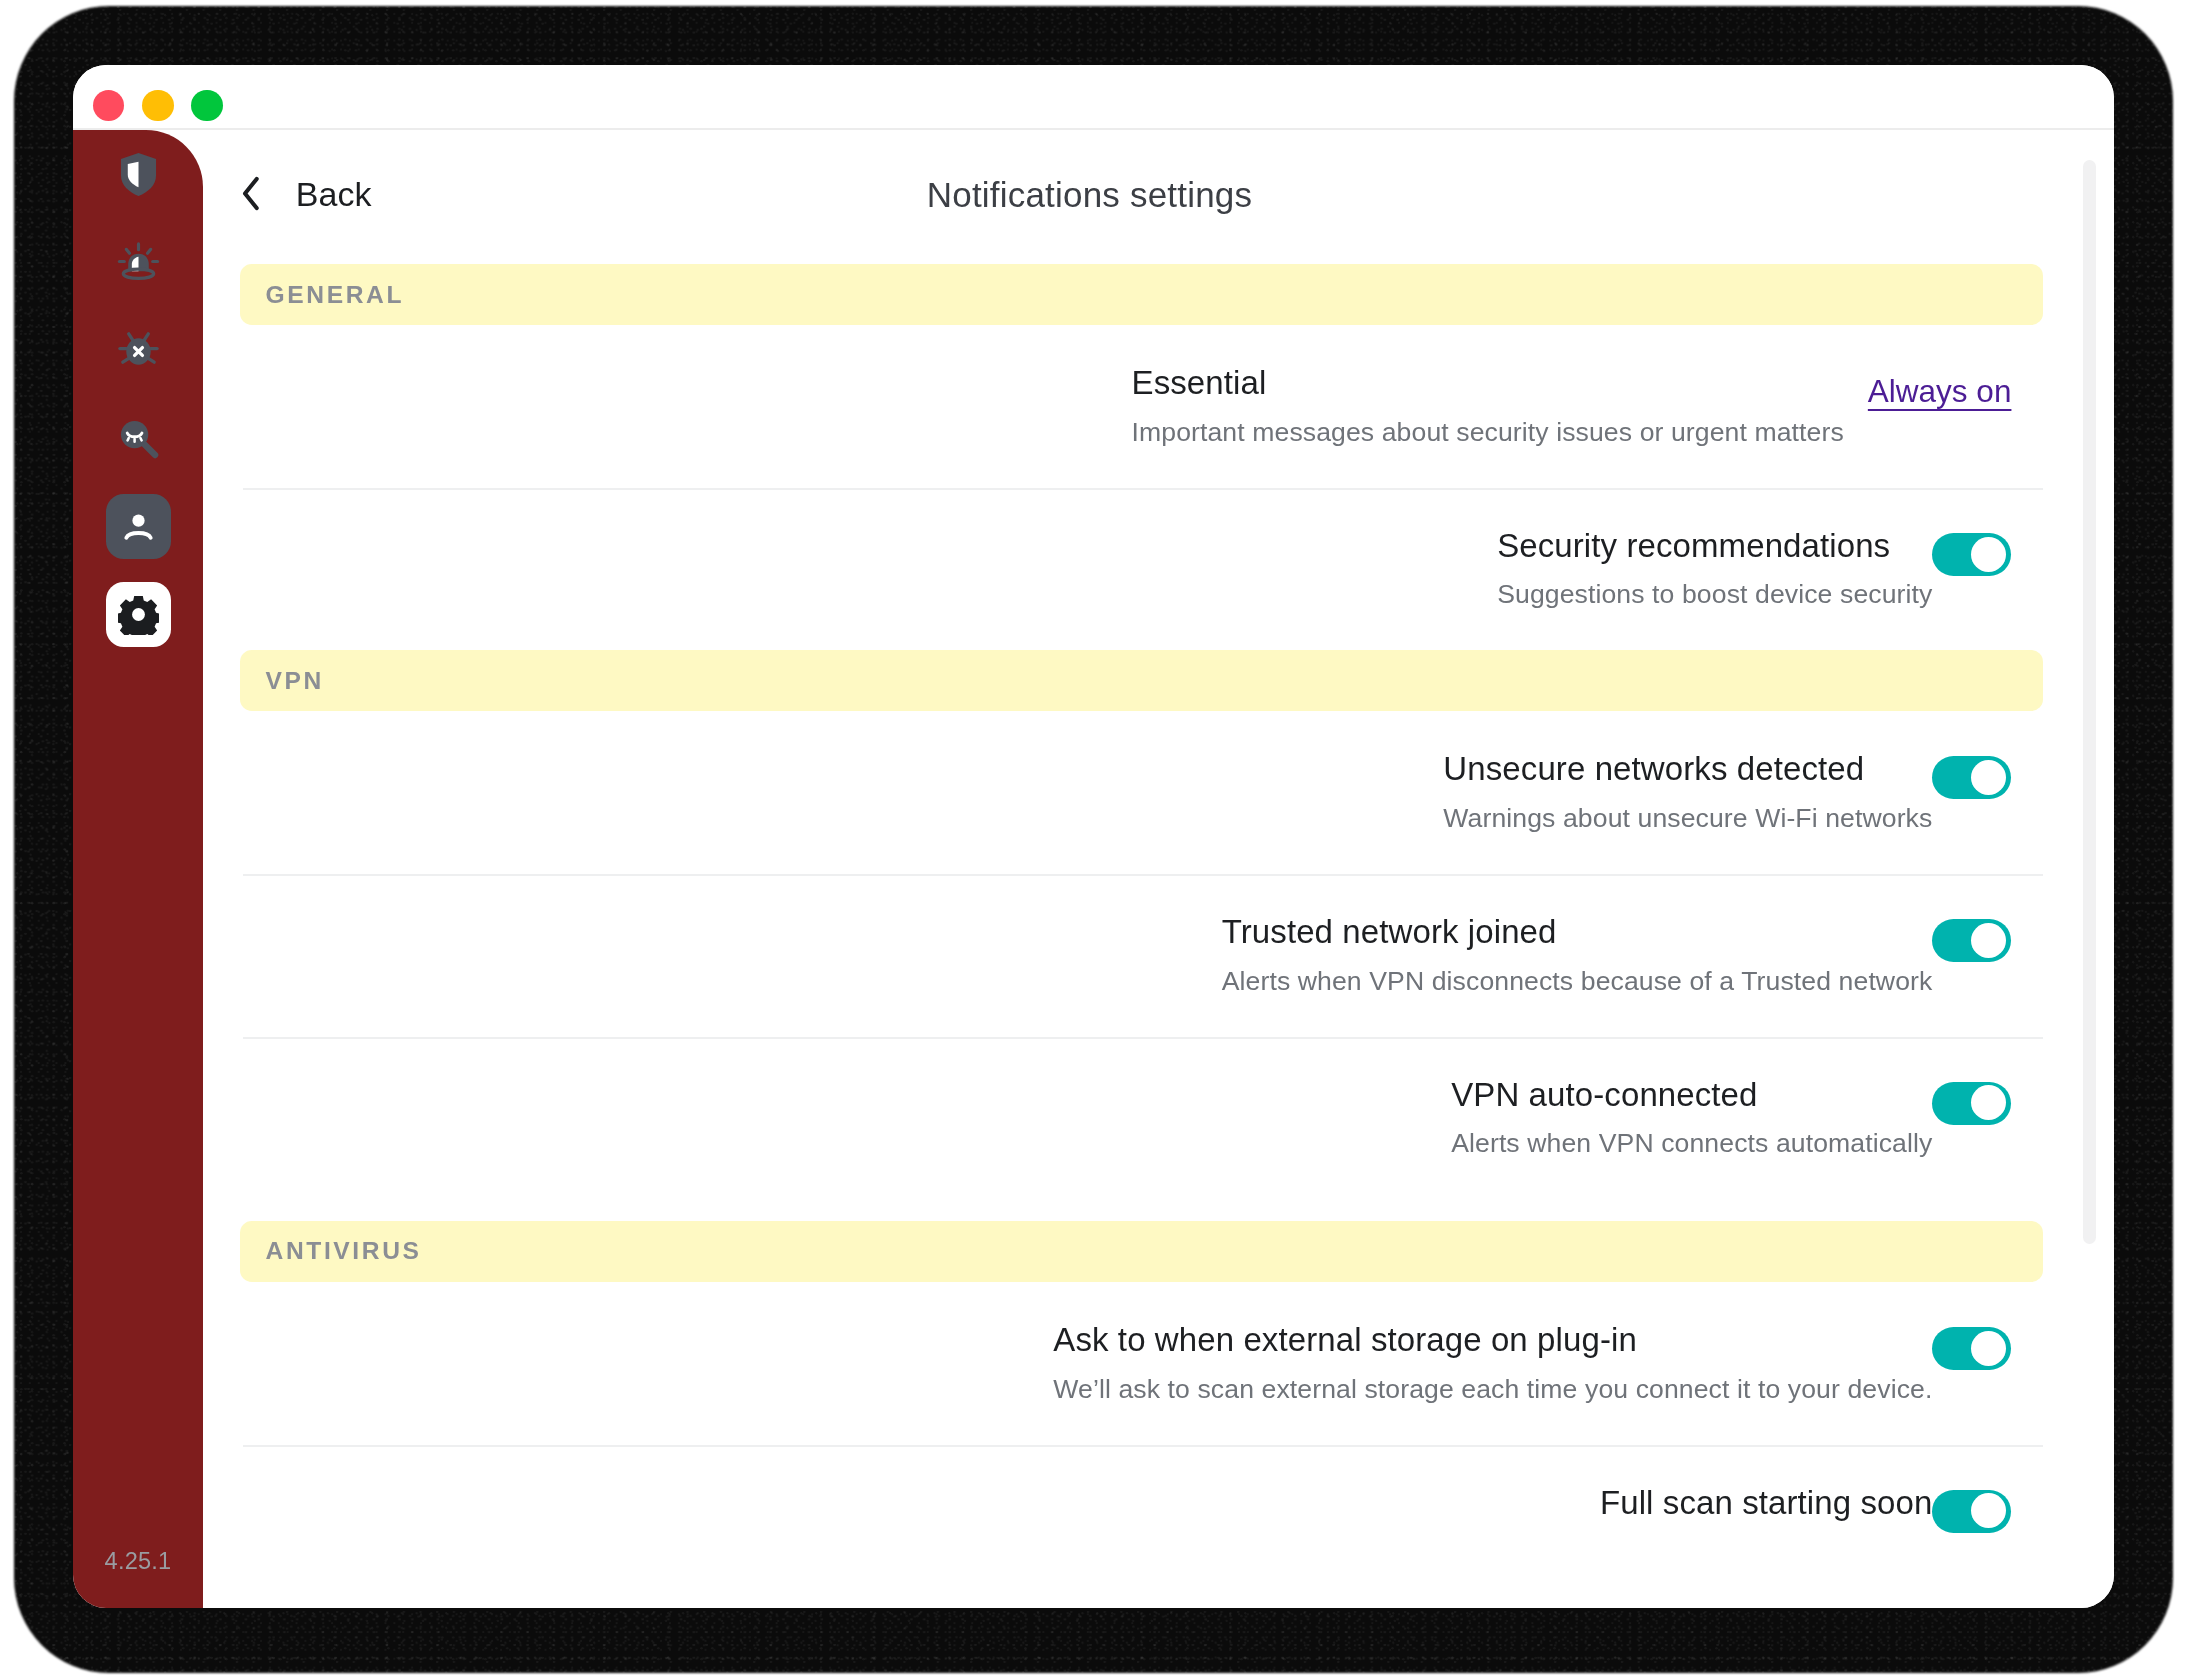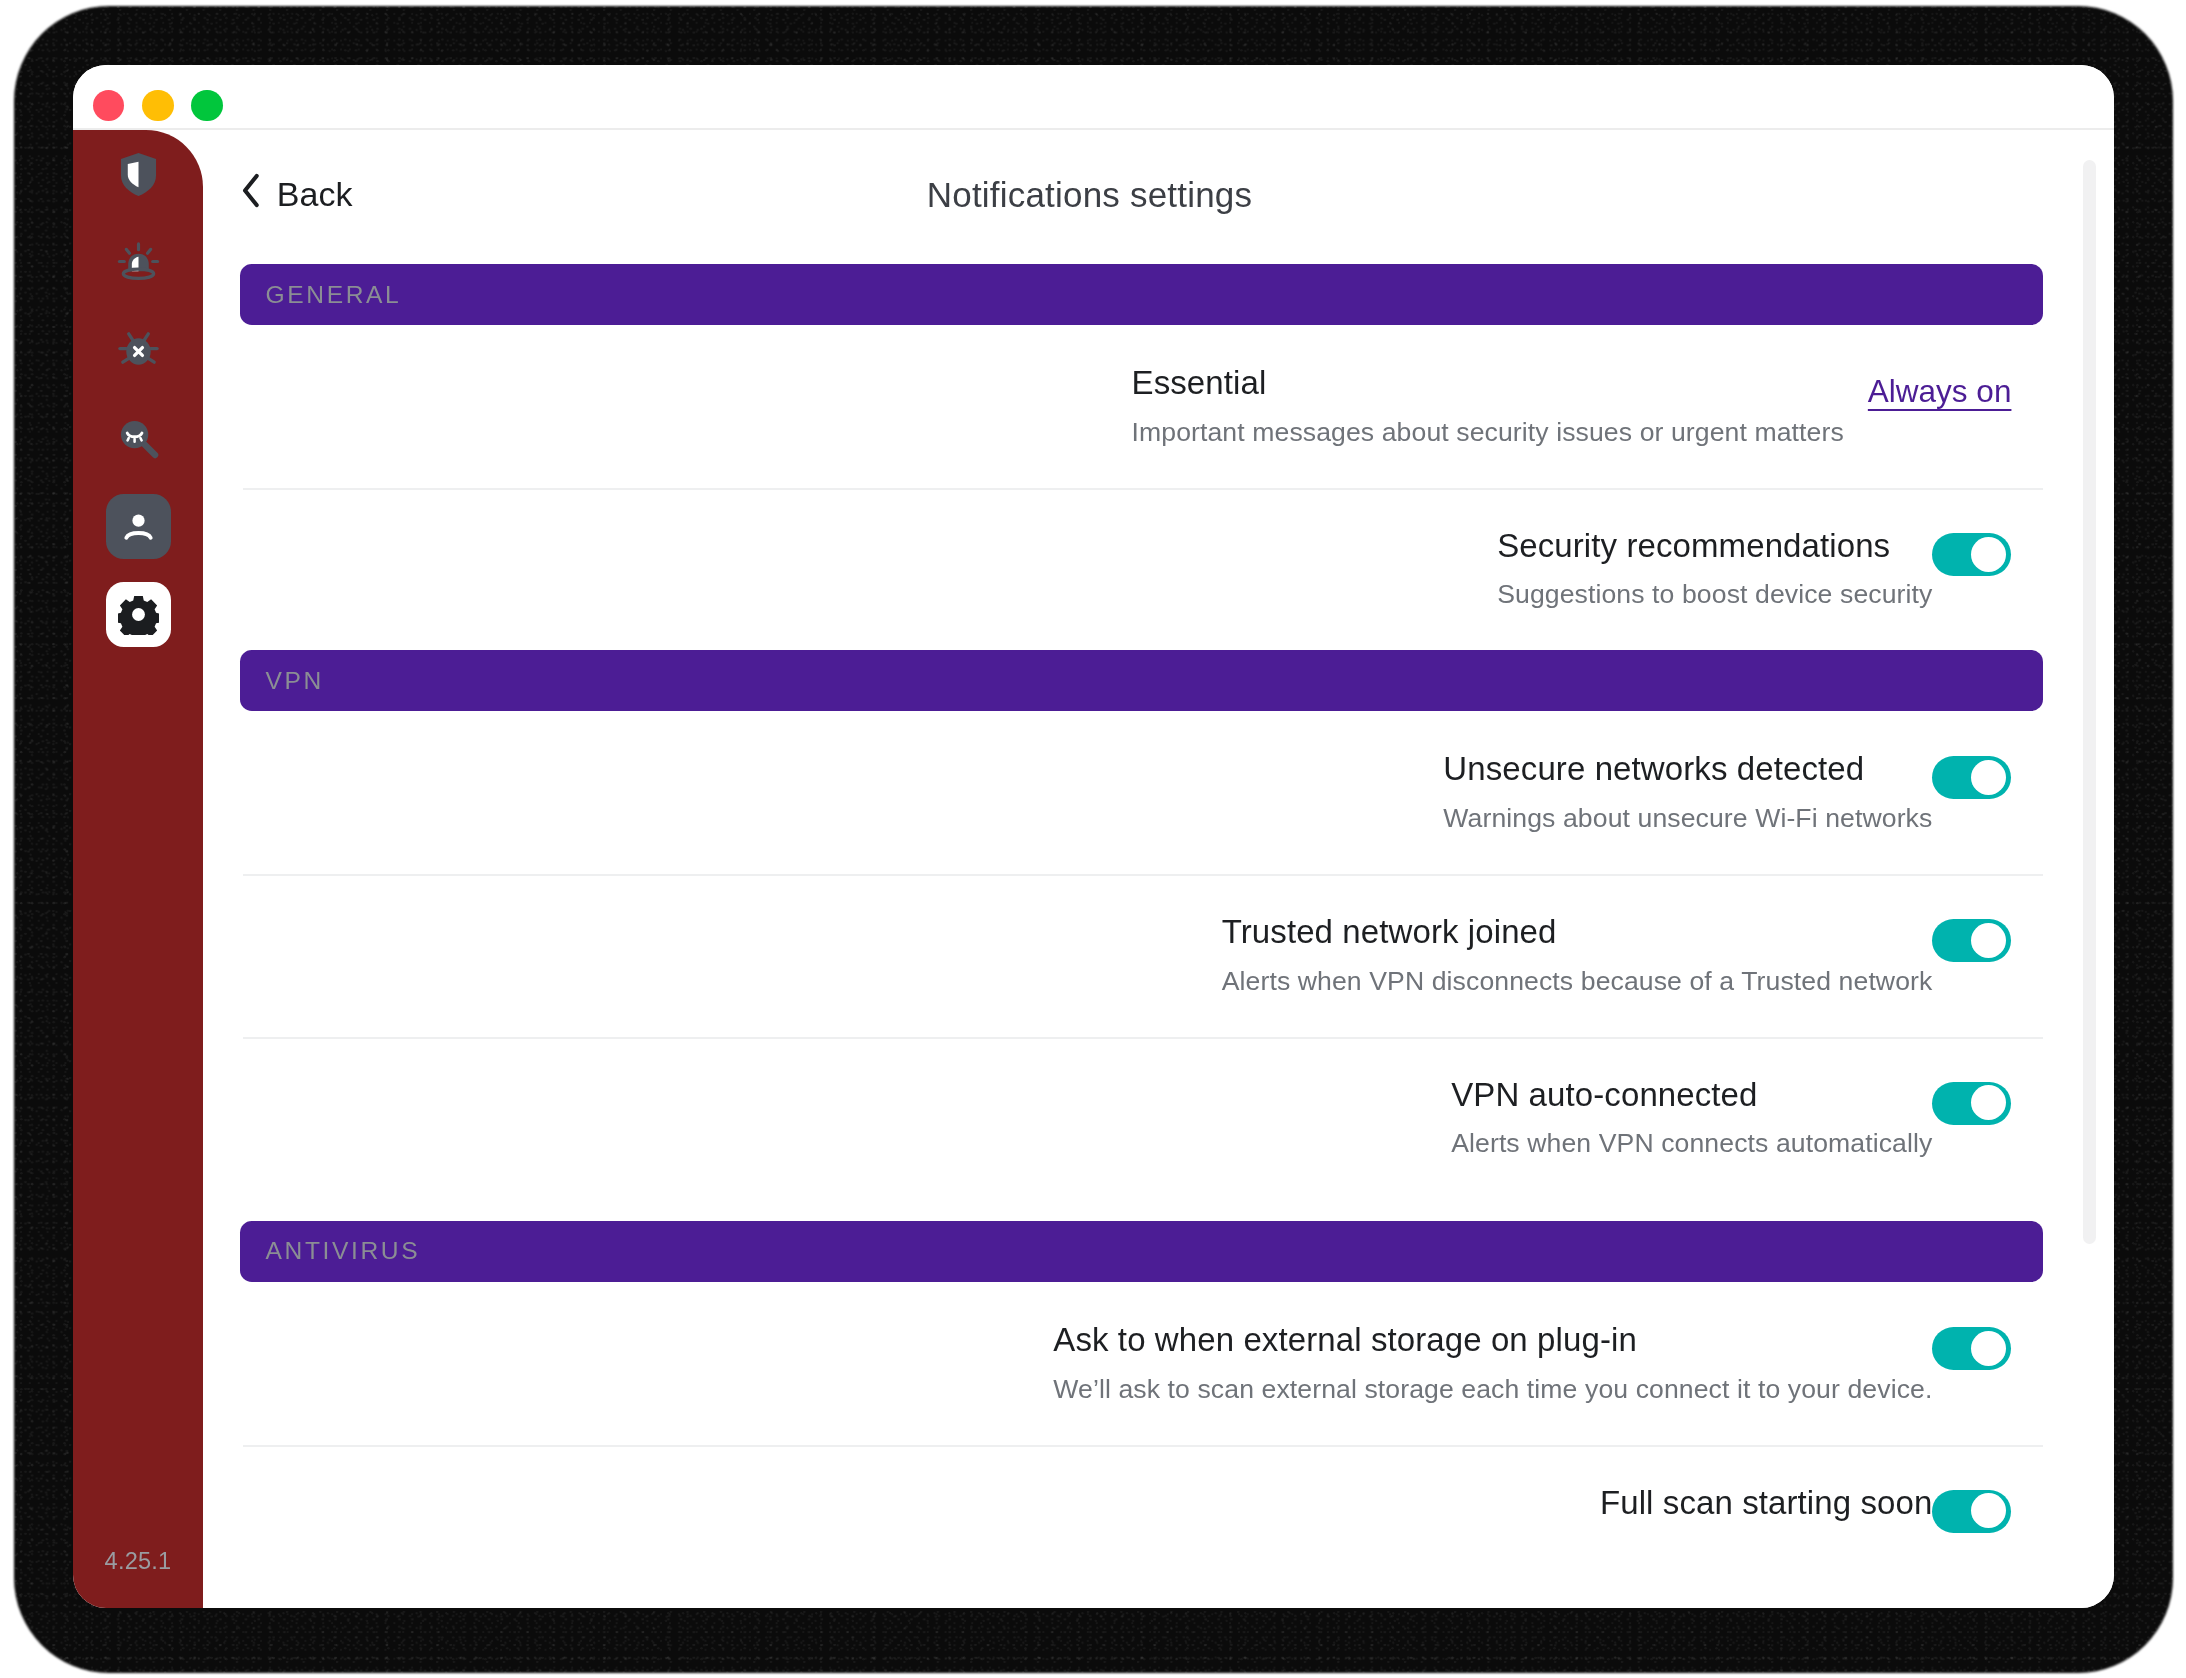--- a/index.html
+++ b/index.html
@@ -126,21 +126,22 @@
   }
 
   #header {
     position: relative;
     height: 132px;
   }
   #back-btn {
     position: absolute;
     left: 37px; top: 43px;
     display: flex;
-    gap: 15px;
+    align-items: center;
+    gap: 34px;
     cursor: pointer;
   }
   #back-btn .chev { display: block; margin-top: -2px; }
   #back-label {
     font-size: 34px;
     color: #1c1e21;
     letter-spacing: 0.1px;
   }
   #page-title {
     position: absolute;
@@ -154,27 +155,27 @@
 
   
   #list {
     position: relative;
     margin: 0 37px 0 37px;
     width: 1803px;
   }
 
   .section-head {
     height: 61px;
-    background: #4c1d95;
+    background: #fef9c3;
     border-radius: 11.8px;
     display: flex;
     align-items: center;
     padding-left: 25.6px;
     font-size: 24.6px;
-    font-weight: normal;
+    font-weight: bold;
     letter-spacing: 2.6px;
     color: #8b8e94;
   }
   .section-head.spaced-top { margin-top: 21.7px; }
 
   .row {
     position: relative;
     display: flex;
     align-items: flex-start;
     justify-content: flex-end;

